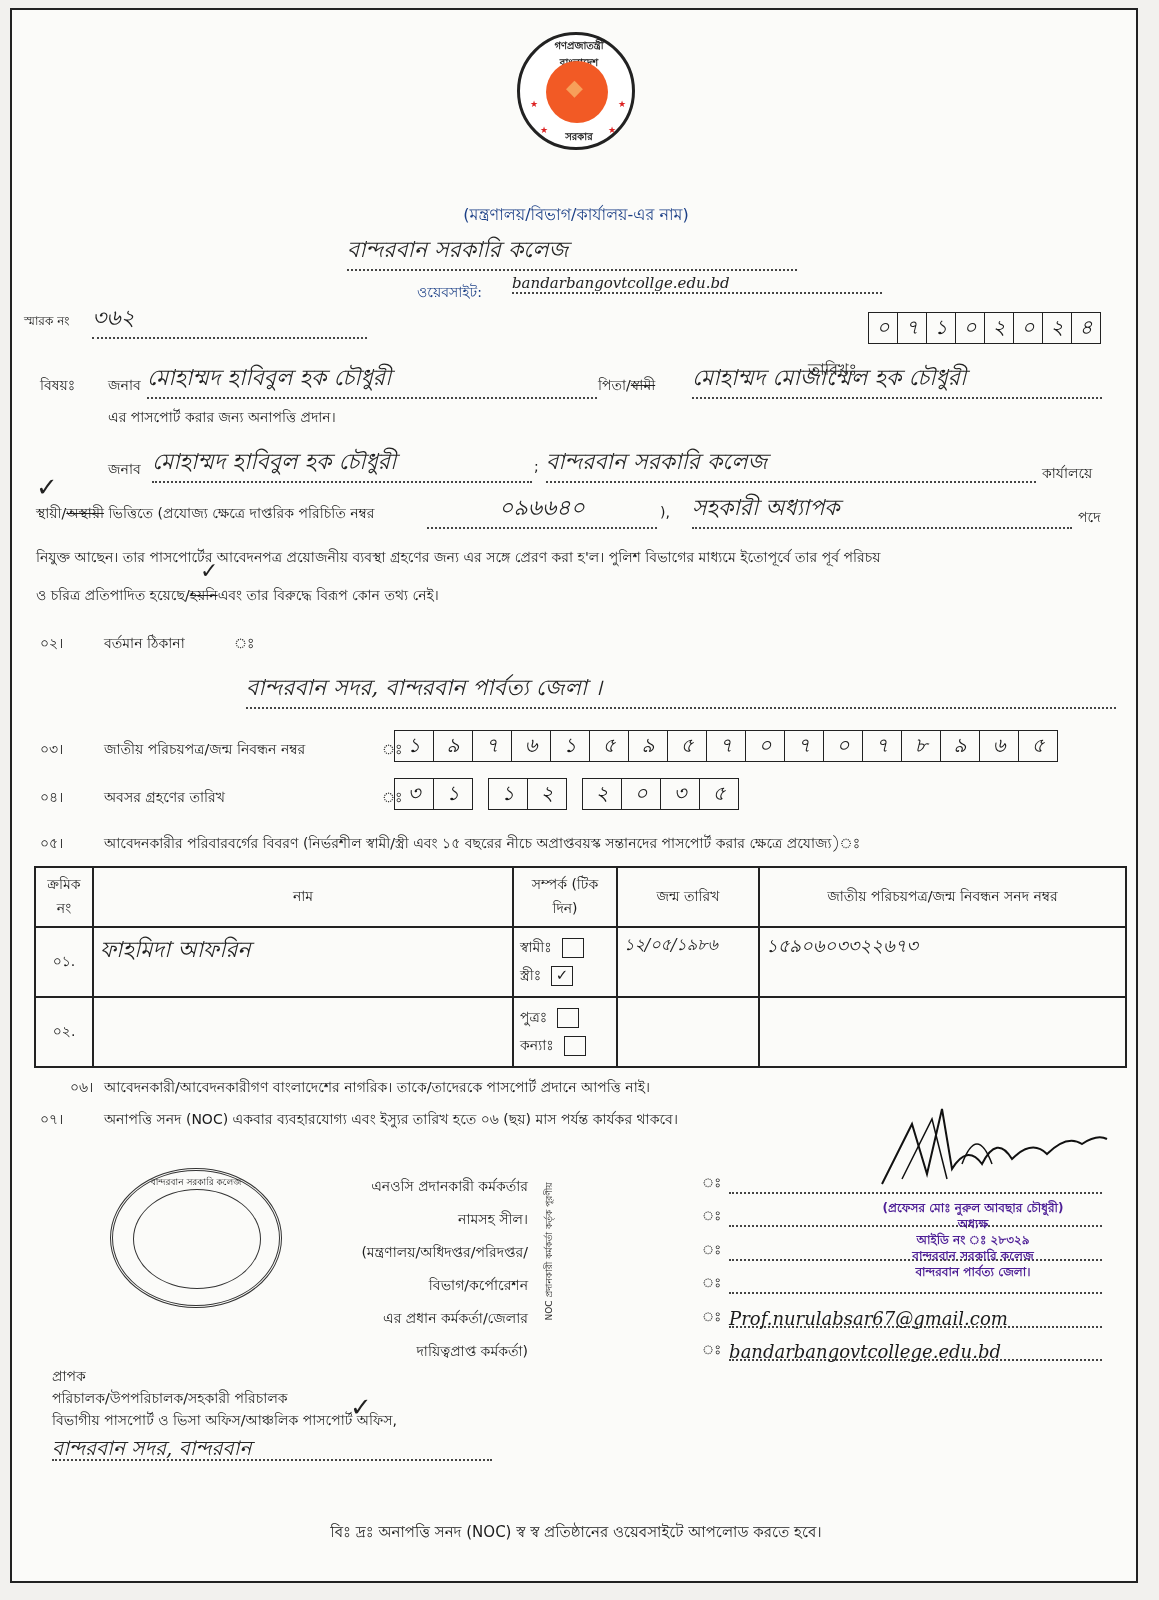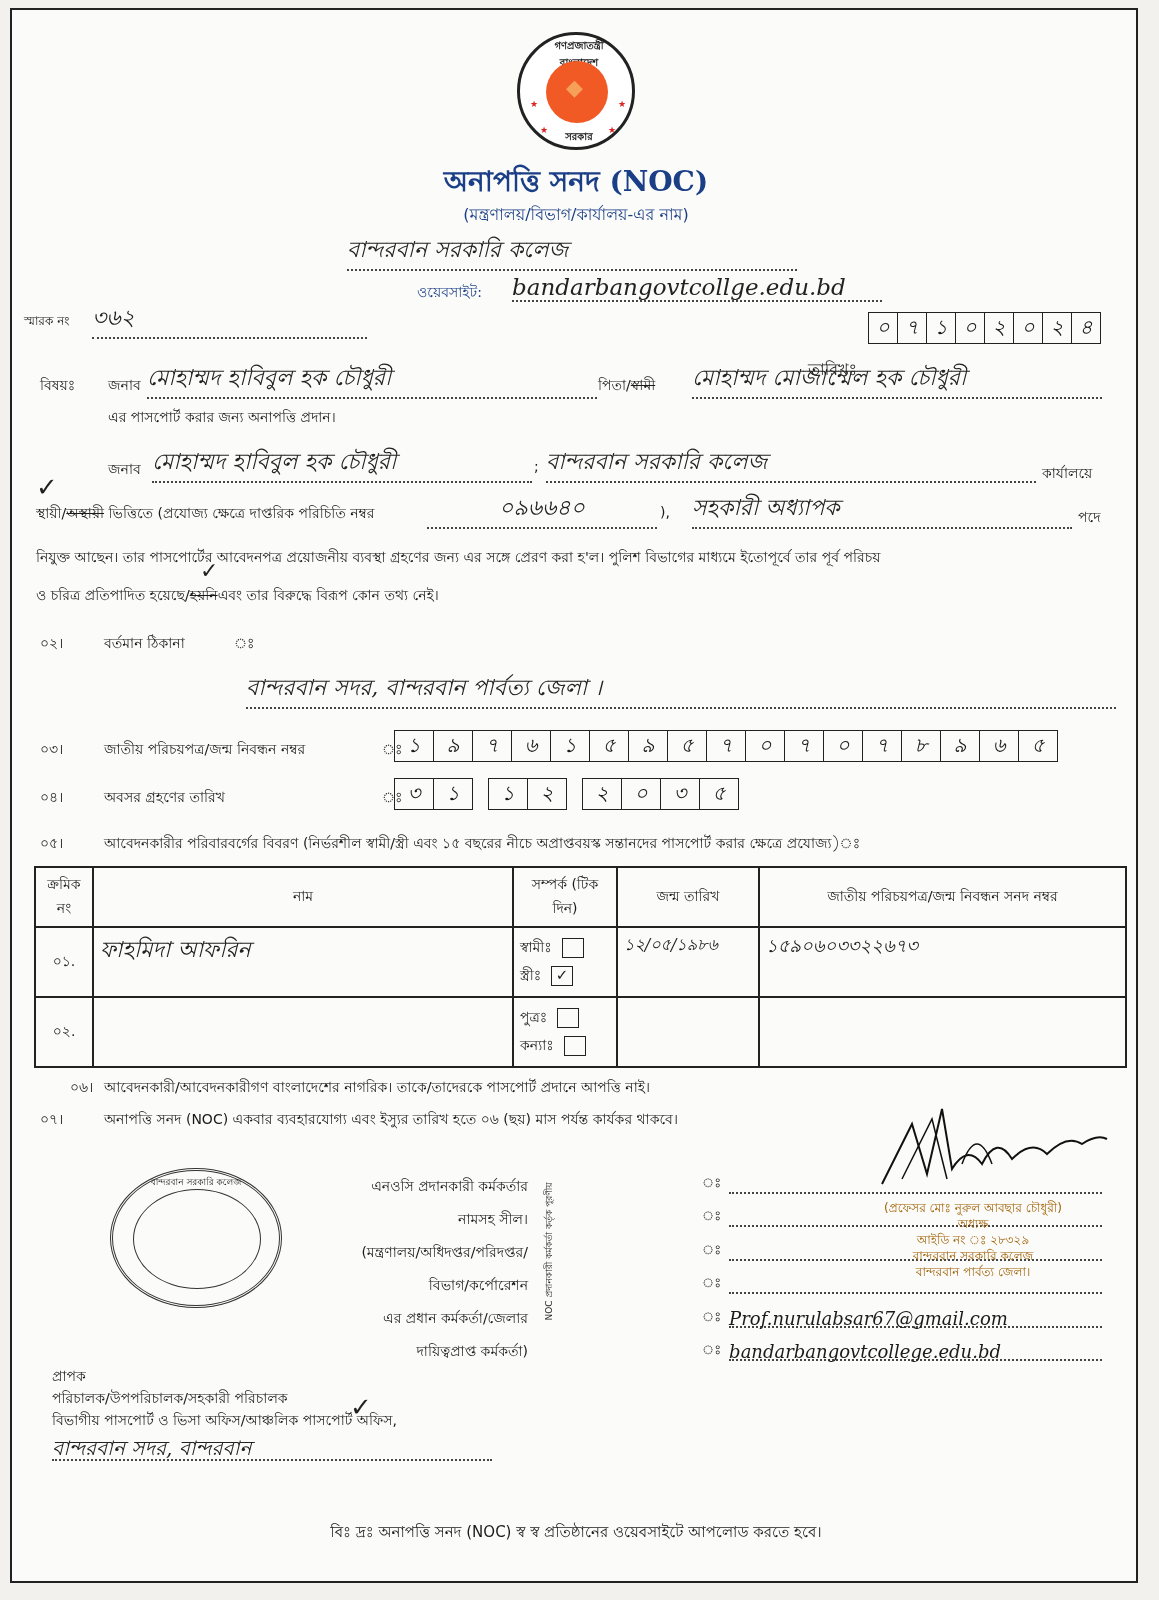--- a/index.html
+++ b/index.html
@@ -21,21 +21,21 @@
   .emblem .sun { position: absolute; left: 26px; top: 26px; width: 62px; height: 62px; border-radius: 50%; background: #f25a25; }
   .emblem .map { position: absolute; left: 46px; top: 40px; color: #f7a05a; font-size: 22px; font-weight: bold; }
   .emblem .arc-top { position: absolute; left: 16px; top: 3px; width: 86px; font-size: 10px; text-align: center; font-weight: bold; }
   .emblem .arc-bot { position: absolute; left: 30px; top: 94px; width: 58px; font-size: 10px; text-align: center; font-weight: bold; }
   .emblem .star { position: absolute; color: #d22; font-size: 9px; }
 
   .title { left: 0; width: 1128px; top: 150px; text-align: center; font-size: 28px; font-weight: bold; color: #1b3f86; font-family: "DejaVu Serif", serif; }
   .subtitle { left: 0; width: 1128px; top: 192px; text-align: center; font-size: 16px; color: #1b3f86; }
   .ministry { left: 335px; top: 222px; width: 450px; font-size: 22px; }
   .website-label { left: 405px; top: 271px; font-size: 14px; color: #1b3f86; }
-  .website-val { left: 500px; top: 264px; font-size: 23px; width: 370px; }
+  .website-val { left: 500px; top: 264px; font-size: 15px; width: 370px; }
 
   .memo-label { left: 12px; top: 302px; font-size: 12px; }
   .memo-val { left: 80px; top: 290px; width: 275px; font-size: 22px; }
   .date-label { left: 796px; top: 314px; font-size: 16px; margin-top: 33px; }
   .date-boxes { left: 856px; top: 302px; display: flex; border: 1.5px solid #222; }
   .box { width: 28px; height: 30px; border-right: 1.5px solid #222; display: flex; align-items: center; justify-content: center;
     font-family: "DejaVu Serif", serif; font-style: italic; font-size: 20px; }
   .box:last-child { border-right: none; }
 
   .label { font-size: 14px; }
@@ -52,21 +52,21 @@
   .seal { left: 98px; top: 1158px; width: 172px; height: 140px; border-radius: 50%; border: 3px double #333; box-sizing: border-box; }
   .seal-inner { position: absolute; left: 20px; top: 18px; width: 126px; height: 98px; border-radius: 50%; border: 1.5px solid #333; }
   .sig-labels { left: 296px; top: 1160px; width: 220px; text-align: right; font-size: 14px; line-height: 33px; }
   .vert { left: 524px; top: 1148px; width: 18px; height: 190px; }
   .vert span { position: absolute; left: -82px; top: 86px; width: 190px; transform: rotate(-90deg); font-size: 9px; white-space: nowrap; text-align: center; }
   .field-labels { left: 556px; top: 1150px; font-size: 14px; line-height: 33.5px; }
   .field-vals { left: 690px; top: 1150px; width: 400px; }
   .fv { height: 33.5px; display: flex; align-items: flex-end; font-size: 13px; }
   .fv .colon { margin-right: 8px; }
   .fv .line { flex: 1; border-bottom: 2px dotted #444; height: 18px; font-family: "DejaVu Serif", serif; font-style: italic; font-size: 18px; white-space: nowrap; overflow: visible; }
-  .stamp { left: 826px; top: 1190px; width: 270px; text-align: center; color: #a16207; font-size: 12px; line-height: 16px; font-weight: normal; }
+  .stamp { left: 826px; top: 1190px; width: 270px; text-align: center; color: #4c1d95; font-size: 12px; line-height: 16px; font-weight: bold; }
   .signature { left: 860px; top: 1094px; width: 240px; height: 90px; }
 
   .recipient { left: 40px; top: 1355px; font-size: 14px; line-height: 22px; }
   .footer-note { left: 0; width: 1128px; top: 1510px; text-align: center; font-size: 15px; }
 </style>
 </head>
 <body>
 
 <div class="page">
 
@@ -74,21 +74,20 @@
     <div class="arc-top">গণপ্রজাতন্ত্রী বাংলাদেশ</div>
     <div class="sun"></div>
     <div class="map">◆</div>
     <span class="star" style="left:10px;top:64px;">★</span>
     <span class="star" style="left:98px;top:64px;">★</span>
     <span class="star" style="left:20px;top:90px;">★</span>
     <span class="star" style="left:88px;top:90px;">★</span>
     <div class="arc-bot">সরকার</div>
   </div>
 
-  <div class="abs title">অনাপত্তি সনদ (NOC)</div>
   <div class="abs subtitle">(মন্ত্রণালয়/বিভাগ/কার্যালয়-এর নাম)</div>
   <div class="abs ministry hand dots">বান্দরবান সরকারি কলেজ</div>
   <div class="abs website-label">ওয়েবসাইট:</div>
   <div class="abs website-val hand dots">bandarbangovtcollge.edu.bd</div>
 
   <div class="abs memo-label">স্মারক নং</div>
   <div class="abs memo-val hand dots">৩৬২</div>
   <div class="abs date-label">তারিখঃ</div>
   <div class="abs date-boxes">
     <div class="box">০</div>

